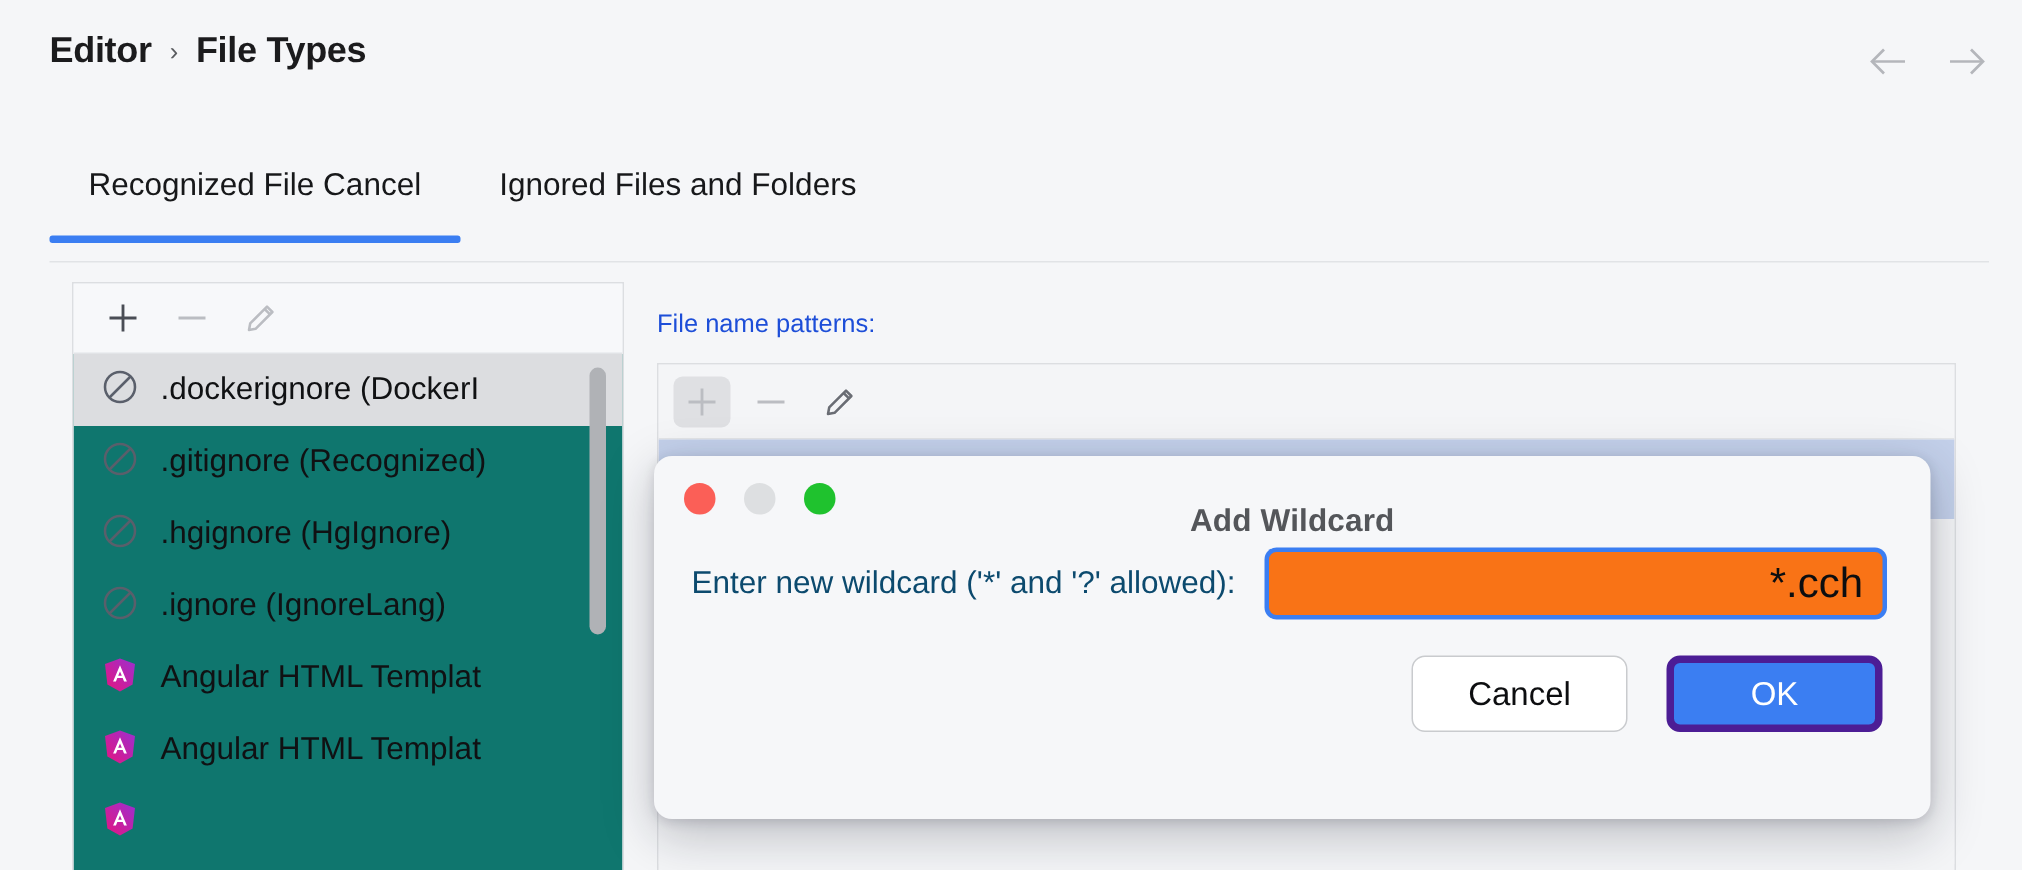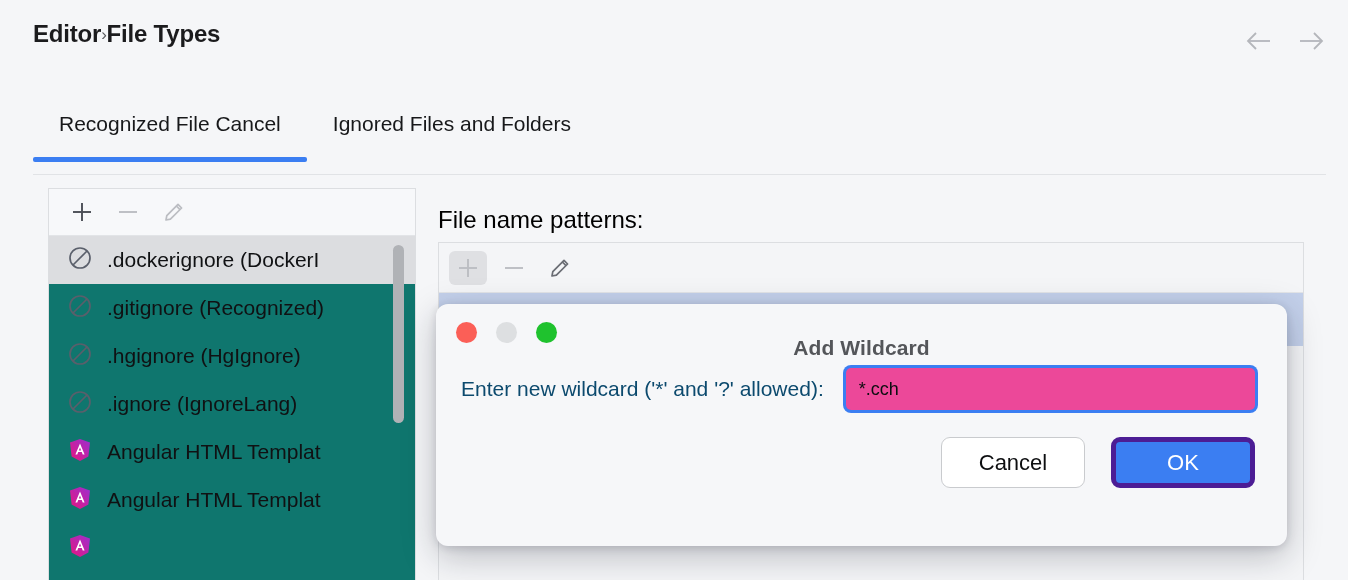--- a/index.html
+++ b/index.html
@@ -11,21 +11,21 @@
     font-family: "Liberation Sans", sans-serif;
     overflow: hidden;
     position: relative;
     -webkit-font-smoothing: antialiased;
   }
 
   
   .breadcrumb {
     position: absolute;
     left: 33px; top: 20px;
-    display: flex; align-items: center; 
+    display: flex; align-items: center; gap: 12px;
     font-size: 24px; font-weight: bold; color: #1b1b1d;
     letter-spacing: -0.2px;
   }
   .crumb-sep {
     font-size: 17px; font-weight: normal; color: #5a5c60;
     position: relative; top: 1px;
   }
 
   .nav-arrows {
     position: absolute;
@@ -117,21 +117,21 @@
     right: 11px; top: 9px;
     width: 11px; height: 178px;
     background: #b0b2b6;
     border-radius: 6px;
   }
 
   
   .patterns-title {
     position: absolute;
     left: 438px; top: 206px;
-    font-size: 24px; color: #000000;
+    font-size: 17px; color: #1d4ed8;
   }
   .patterns-panel {
     position: absolute;
     left: 438px; top: 242px;
     width: 866px; height: 338px;
     background: #f4f5f7;
     border: 1px solid #dcdee1;
     border-bottom: none;
     box-sizing: border-box;
     overflow: hidden;
@@ -187,30 +187,31 @@
     gap: 22px;
     margin-top: 8px;
   }
   .dialog-label {
     font-size: 21px; color: #0c4a6e;
     white-space: nowrap;
   }
   .wildcard-input {
     flex: 1;
     height: 42px;
-    background: #ec4899;
+    background: #f97316;
     border: none;
     outline: none;
     border-radius: 5px;
     box-shadow: 0 0 0 3px #3b7ef2;
     font-family: "Liberation Sans", sans-serif;
-    font-size: 18px;
+    font-size: 28px;
     color: #0d0e10;
     padding: 0 13px;
     box-sizing: border-box;
+    text-align: right;
   }
   .dialog-buttons {
     display: flex; justify-content: flex-end; align-items: center;
     gap: 26px;
     padding: 0 32px;
     margin-top: 27px;
   }
   .btn {
     height: 51px;
     min-width: 144px;

